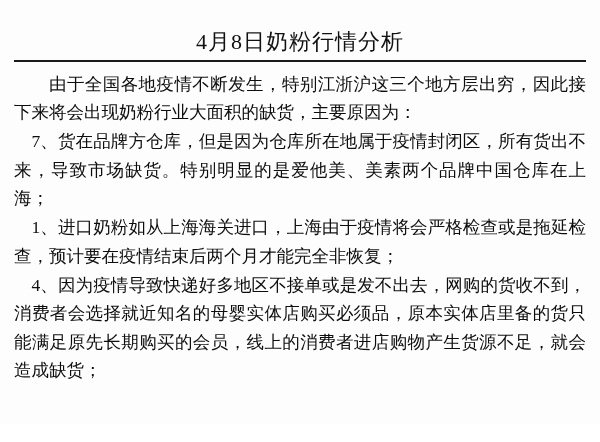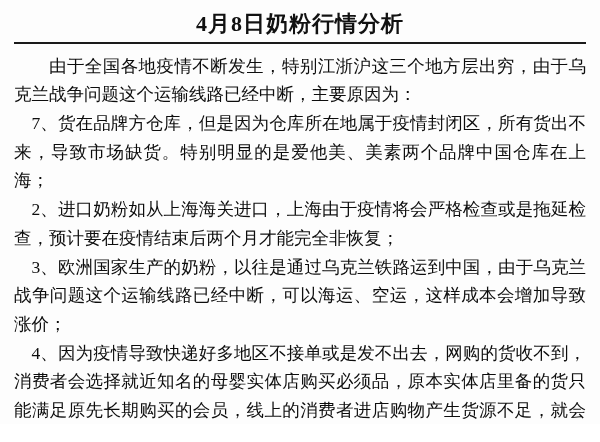--- a/index.html
+++ b/index.html
@@ -17,24 +17,24 @@
     position: relative;
     width: 600px;
     height: 442px;
     box-sizing: border-box;
     background: #fdfdfd;
     padding: 10px 14px 0 14px;
   }
   .title {
     text-align: center;
     font-size: 22px;
-    font-weight: bold;
+    font-weight: normal;
     color: #111111;
     letter-spacing: 1px;
-    margin: 0 0 4px 0;
+    margin: 18px 0 4px 0;
     line-height: 1.25;
     font-family: "Liberation Serif", "DejaVu Serif", serif;
   }
   .title-rule {
     width: 100%;
     height: 2px;
     background: #1a1a1a;
     margin: 2px 0 8px 0;
   }
   .body-text {
@@ -65,22 +65,21 @@
 </style>
 </head>
 <body>
 
 <div class="page">
 
   <div class="title">4月8日奶粉行情分析</div>
   <div class="title-rule"></div>
 
   <div class="body-text">
-    <p class="para indent">由于全国各地疫情不断发生，特别江浙沪这三个地方层出穷，由于乌克兰战争问题这个运输线路已经中断，主要原因为：</p>
+    <p class="para indent">由于全国各地疫情不断发生，特别江浙沪这三个地方层出穷，因此接下来将会出现奶粉行业大面积的缺货，主要原因为：</p>
     <p class="para hang">7、货在品牌方仓库，但是因为仓库所在地属于疫情封闭区，所有货出不来，导致市场缺货。特别明显的是爱他美、美素两个品牌中国仓库在上海；</p>
-    <p class="para hang">2、进口奶粉如从上海海关进口，上海由于疫情将会严格检查或是拖延检查，预计要在疫情结束后两个月才能完全非恢复；</p>
-    <p class="para hang">3、欧洲国家生产的奶粉，以往是通过乌克兰铁路运到中国，由于乌克兰战争问题这个运输线路已经中断，可以海运、空运，这样成本会增加导致涨价；</p>
+    <p class="para hang">1、进口奶粉如从上海海关进口，上海由于疫情将会严格检查或是拖延检查，预计要在疫情结束后两个月才能完全非恢复；</p>
     <p class="para hang">4、因为疫情导致快递好多地区不接单或是发不出去，网购的货收不到，消费者会选择就近知名的母婴实体店购买必须品，原本实体店里备的货只能满足原先长期购买的会员，线上的消费者进店购物产生货源不足，就会造成缺货；</p>
 
   </div>
 
   <div class="bottom-strip"></div>
 </div>
 
 </body></html>

